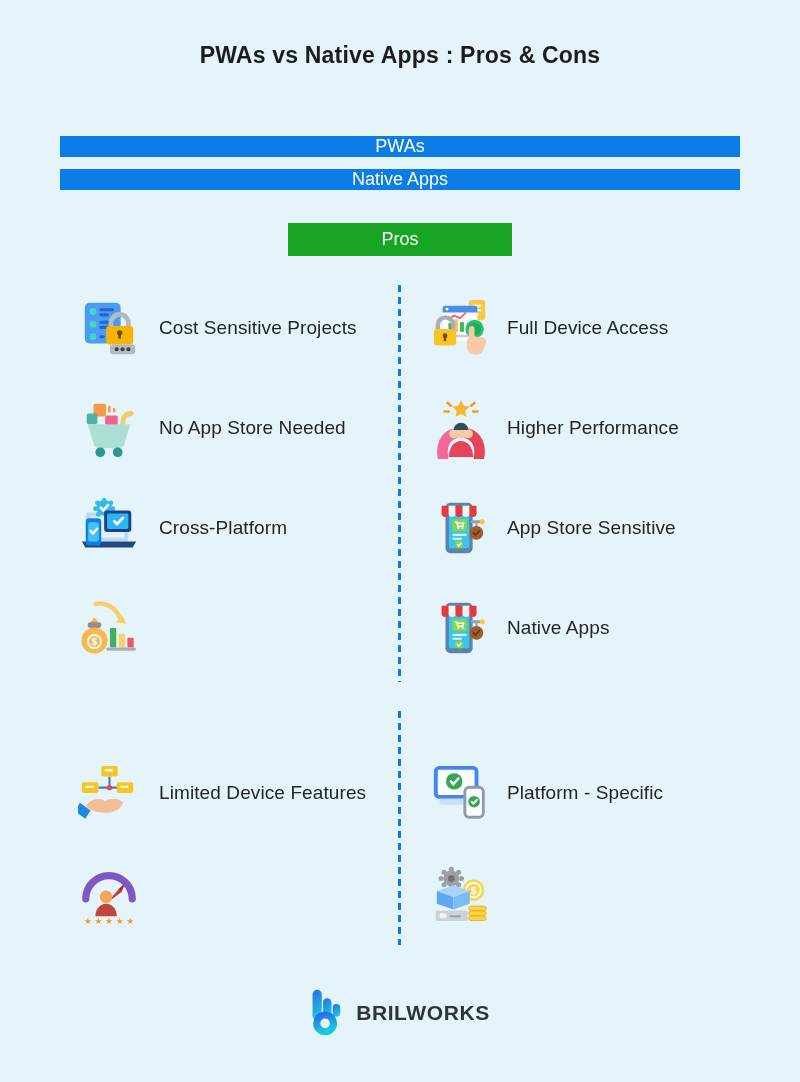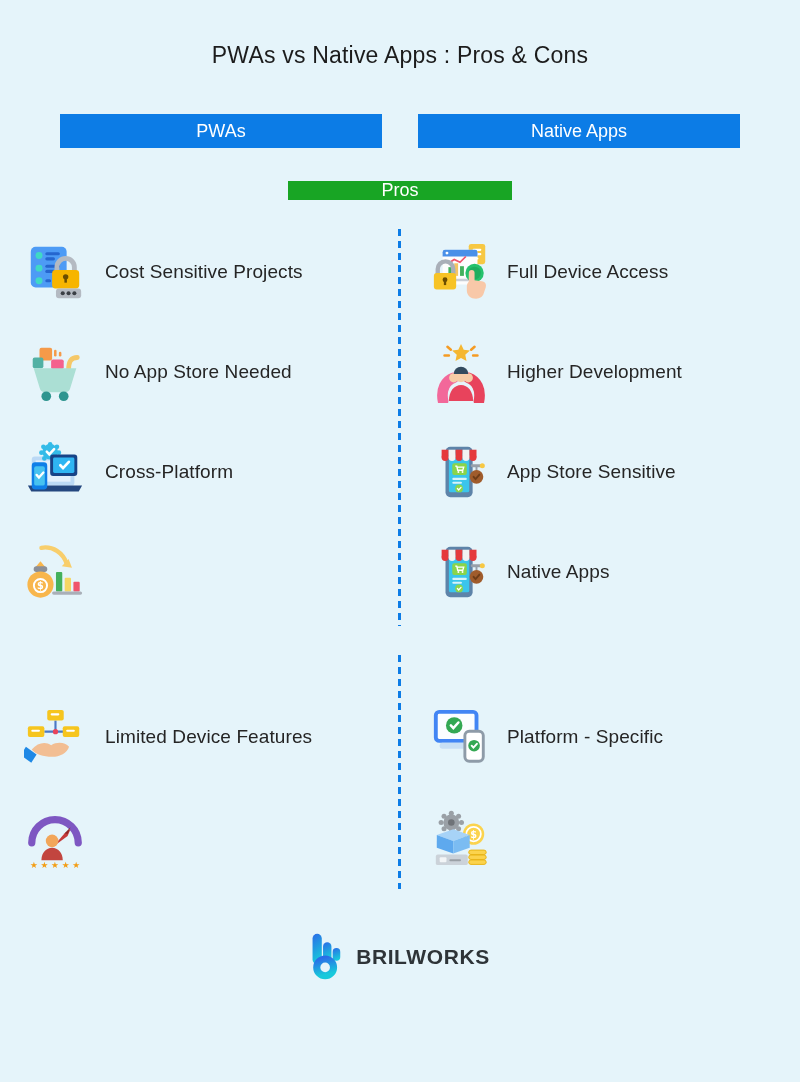--- a/index.html
+++ b/index.html
@@ -17,59 +17,60 @@
     background:var(--background);
     font-family:"Liberation Sans","DejaVu Sans",sans-serif;
     color:var(--text-dark);
     overflow:hidden;
   }
   .page{width:800px;height:1082px;position:relative;}
   .title{
     padding-top:42px;
     text-align:center;
     font-size:23px;
-    font-weight:400;
+    font-weight:700;
     letter-spacing:.2px;
     color:#1C1C1C;
   }
   .header-bars{
     display:flex;
-    gap:36px;
-    margin:45px 60px 0 60px;
+    gap:12px;
+    margin:67px 60px 0 60px;
+    flex-direction:column;
   }
   .header-bar{
     flex:1;
     height:34px;
     background:var(--header-blue);
     color:#fff;
     font-size:18px;
     display:flex;
     align-items:center;
     justify-content:center;
   }
   .section-label{
     width:224px;
-    height:19px;
+    height:33px;
     margin:33px auto 0 auto;
     color:#fff;
     font-size:18px;
     display:flex;
     align-items:center;
     justify-content:center;
   }
   .section-label.pros{background:var(--pros-green);}
   .section-label.cons{background:var(--cons-red);margin-top:32px;}
   .grid{
     position:relative;
     display:flex;
     margin-top:22px;
   }
   .grid.cons-grid{margin-top:65px;}
   .col{width:400px;display:flex;flex-direction:column;}
-  .col-left{padding-left:24px;}
+  .col-left{padding-left:78px;}
   .col-right{padding-left:30px;}
   .item{
     height:100px;
     display:flex;
     align-items:center;
   }
   .item .icon{
     width:62px;
     height:62px;
     flex:0 0 62px;
@@ -254,21 +255,21 @@
             <path d="M18 6l3.5 3M46 6l-3.5 3M15 15h4.5M44.5 15H49" stroke="#F59B23" stroke-width="2.6" stroke-linecap="round"></path>
             <path d="M13.5 62c-2.5-12 2.5-21 11-24" stroke="#F2689A" stroke-width="11" fill="none" stroke-linecap="round"></path>
             <path d="M50.5 62c2.5-12-2.5-21-11-24" stroke="#E8435C" stroke-width="11" fill="none" stroke-linecap="round"></path>
             <circle cx="24.5" cy="38" r="4.8" fill="#F6CBA6"></circle>
             <circle cx="39.5" cy="38" r="4.8" fill="#F6CBA6"></circle>
             <path d="M19.5 62c0-10 5.5-16.5 12.5-16.5S44.5 52 44.5 62Z" fill="#E8435C"></path>
             <circle cx="32" cy="35" r="7.5" fill="#F6CBA6"></circle>
             <path d="M24.5 34a7.5 7.5 0 0 1 15 0Z" fill="#334A5E"></path>
           </svg>
         </span>
-        <span class="label">Higher Development</span>
+        <span class="label">Higher Performance</span>
       </div>
 
       <div class="item">
         <span class="icon">
           <svg viewBox="0 0 64 64" width="62" height="62">
             <rect x="16" y="6" width="28" height="52" rx="5" fill="#5D83A9"></rect>
             <rect x="19.5" y="13" width="21" height="40" rx="2" fill="#3BC5EC"></rect>
             <rect x="42" y="24" width="11" height="3" rx="1.5" fill="#98A0AA"></rect>
             <circle cx="54" cy="25.5" r="2.6" fill="#F7C843"></circle>
             <rect x="47" y="26" width="2" height="6" fill="#98A0AA"></rect>

